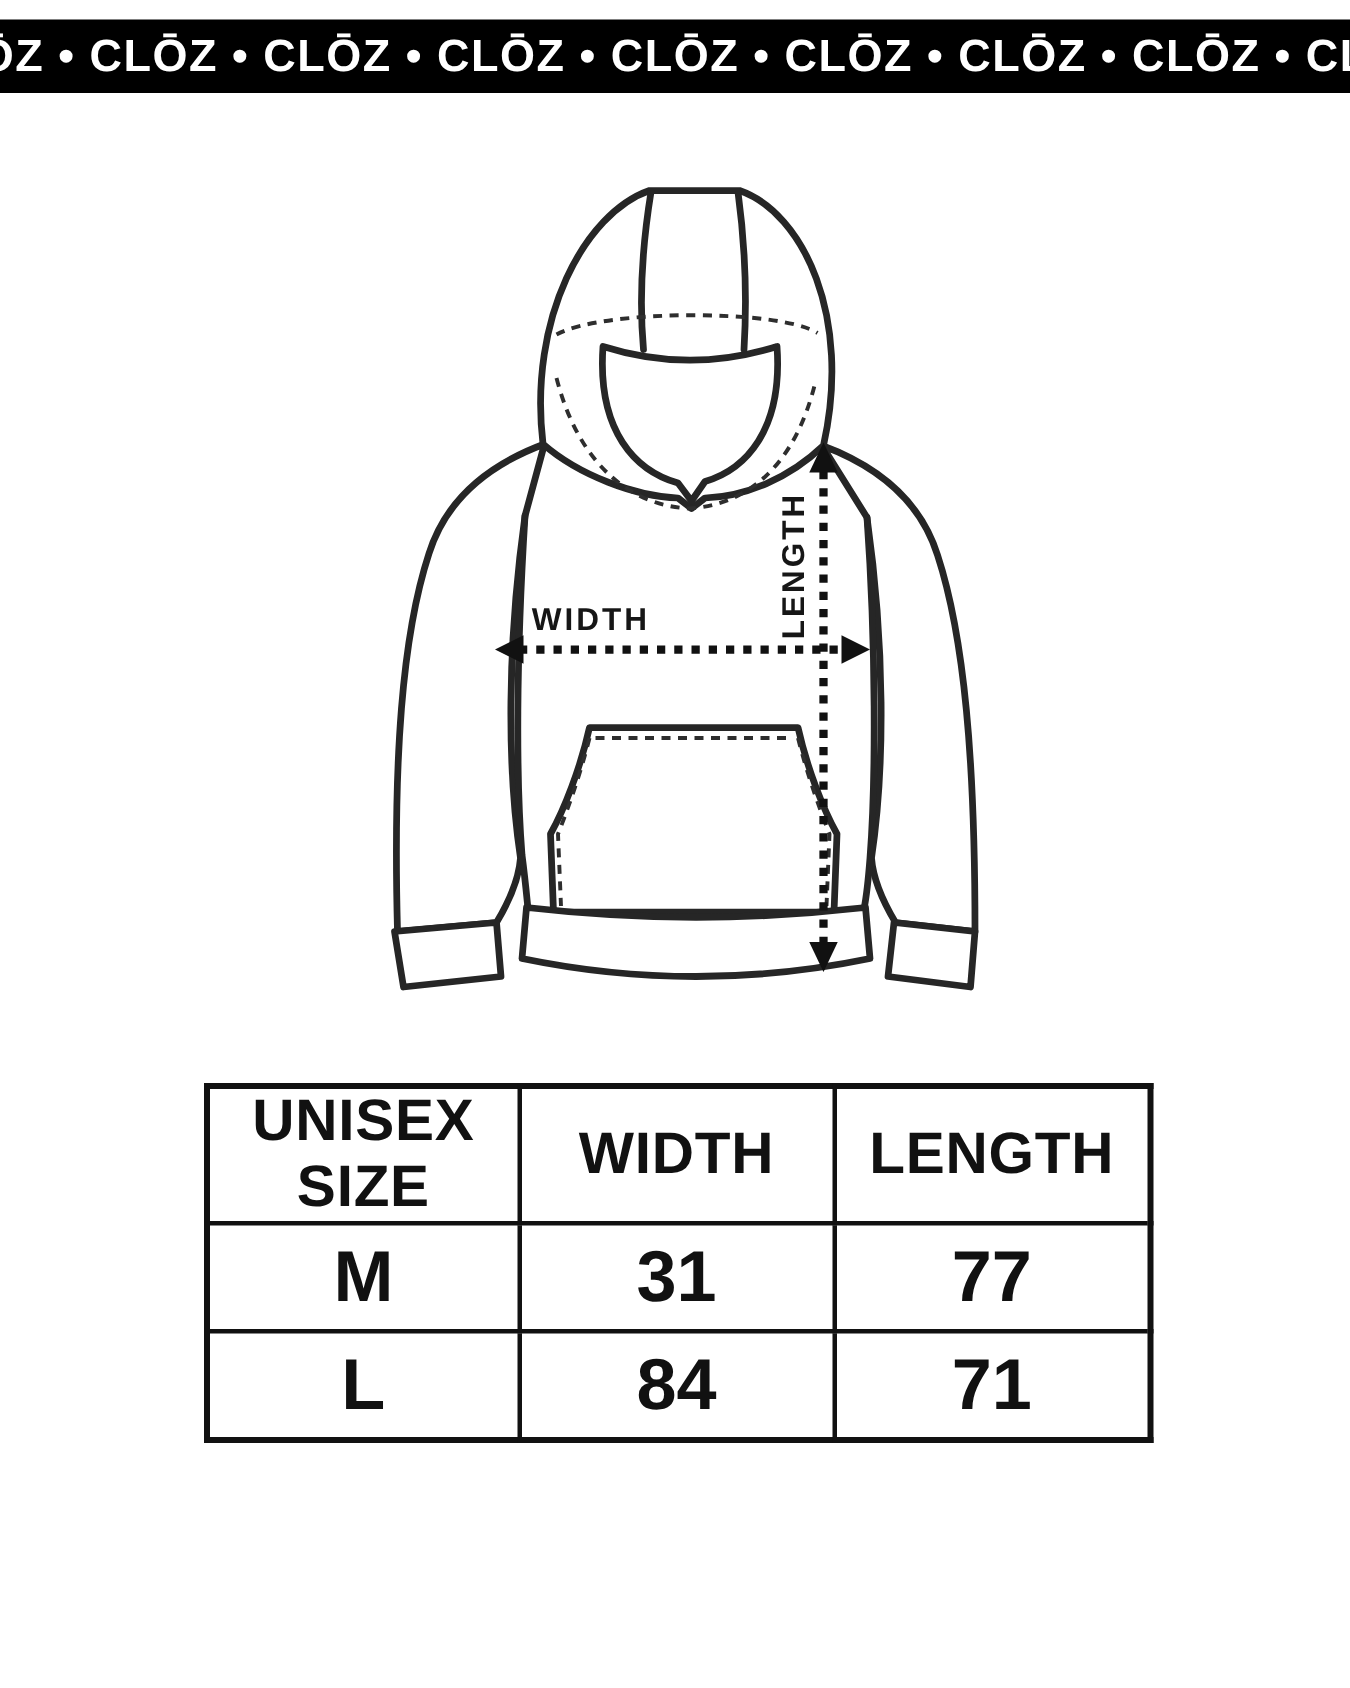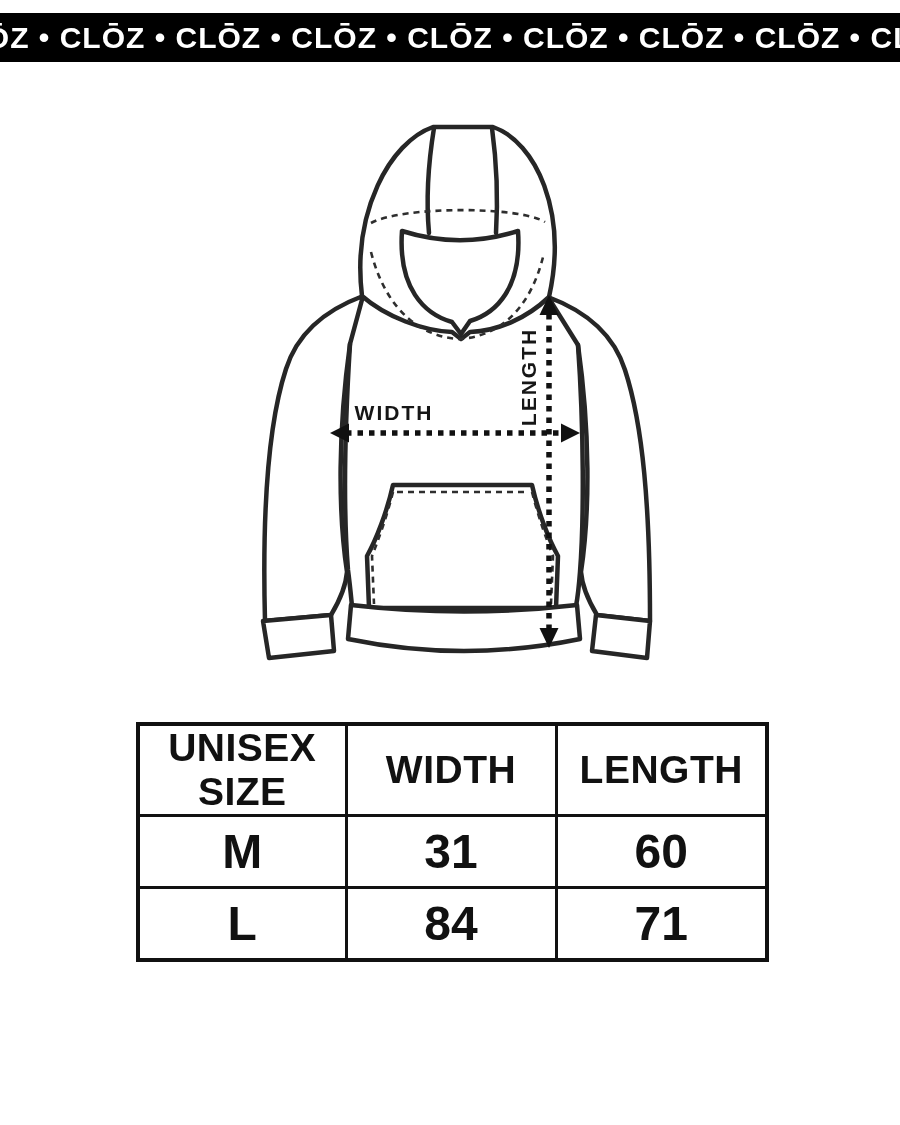--- a/index.html
+++ b/index.html
@@ -103,21 +103,21 @@
     <tr>
       <th>UNISEX SIZE</th>
       <th>WIDTH</th>
       <th>LENGTH</th>
     </tr>
   </thead>
   <tbody>
     <tr>
       <td>M</td>
       <td>31</td>
-      <td>60</td>
+      <td>77</td>
     </tr>
     <tr>
       <td>L</td>
       <td>84</td>
       <td>71</td>
     </tr>
   </tbody>
 </table>
 
 </body></html>

